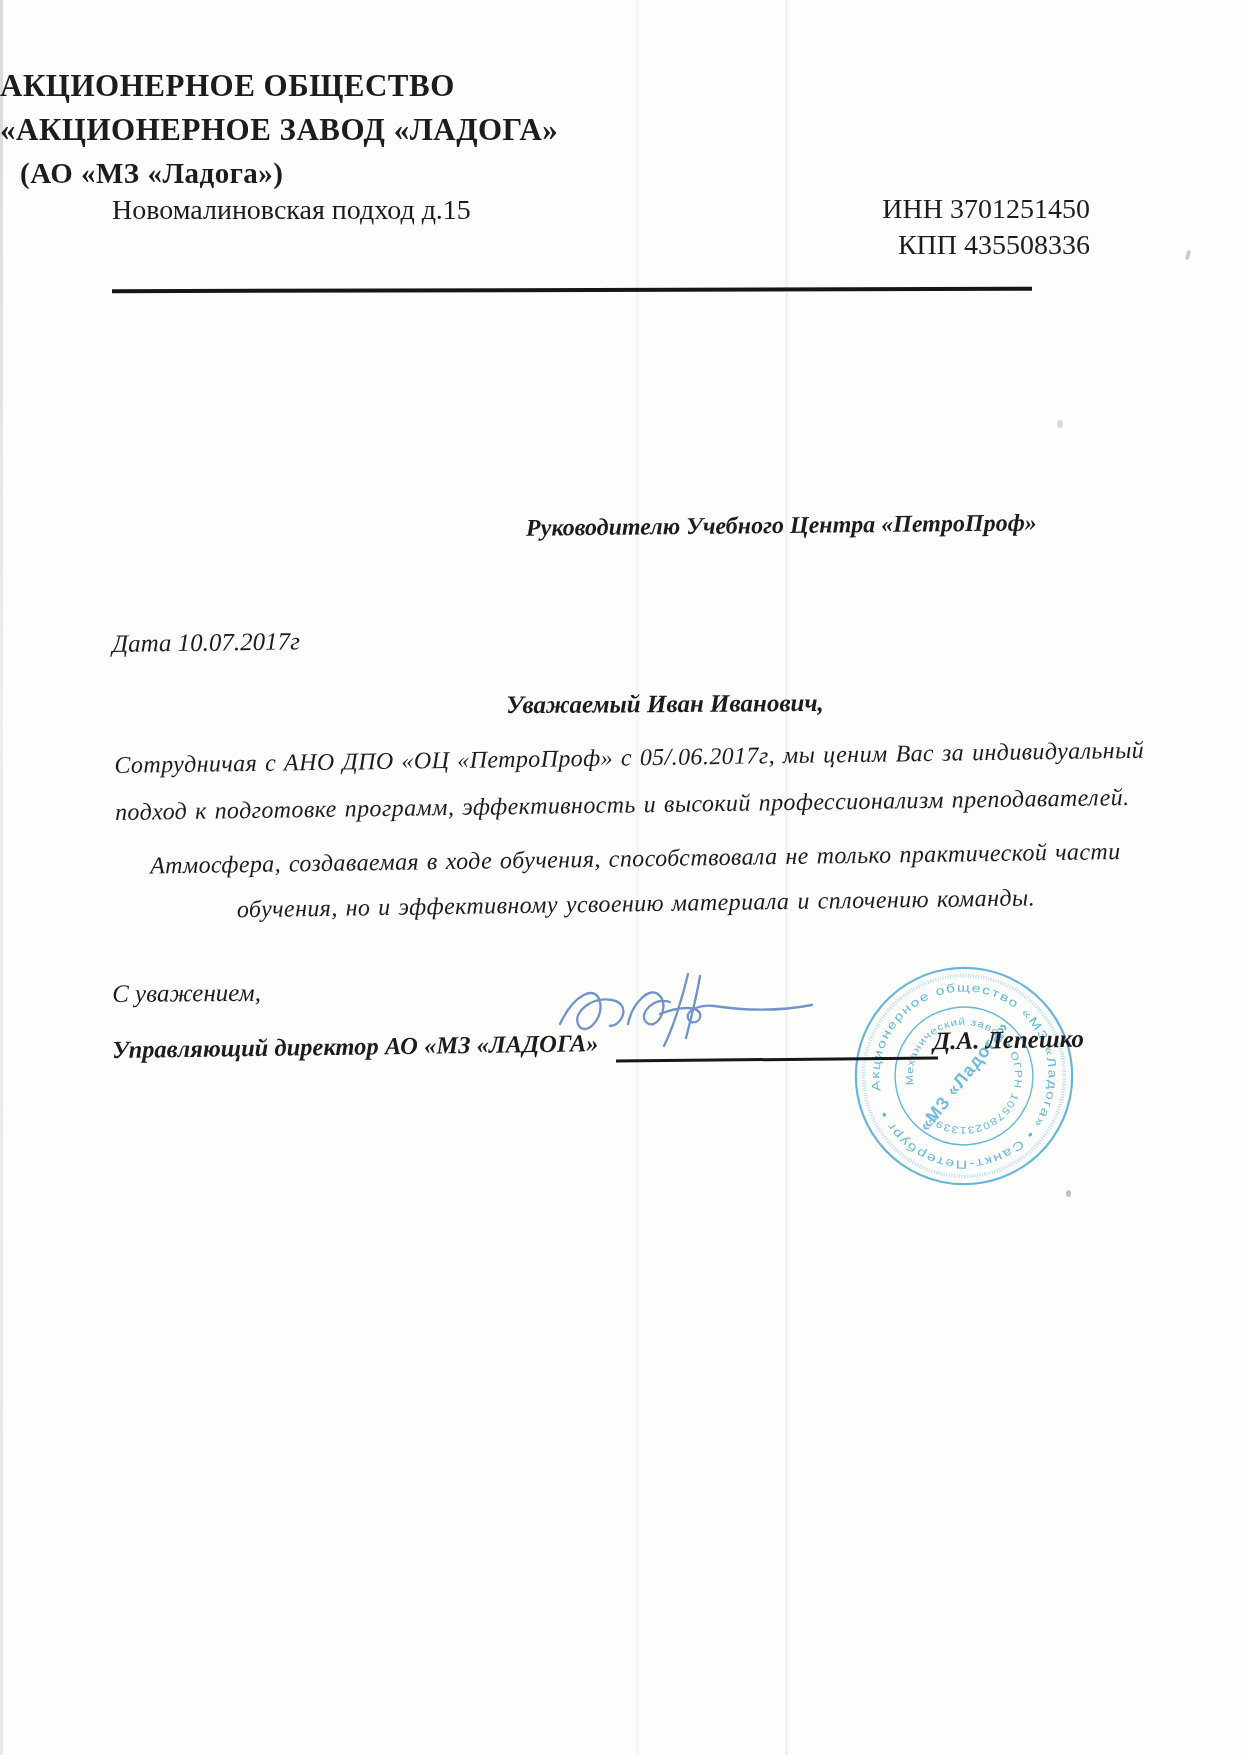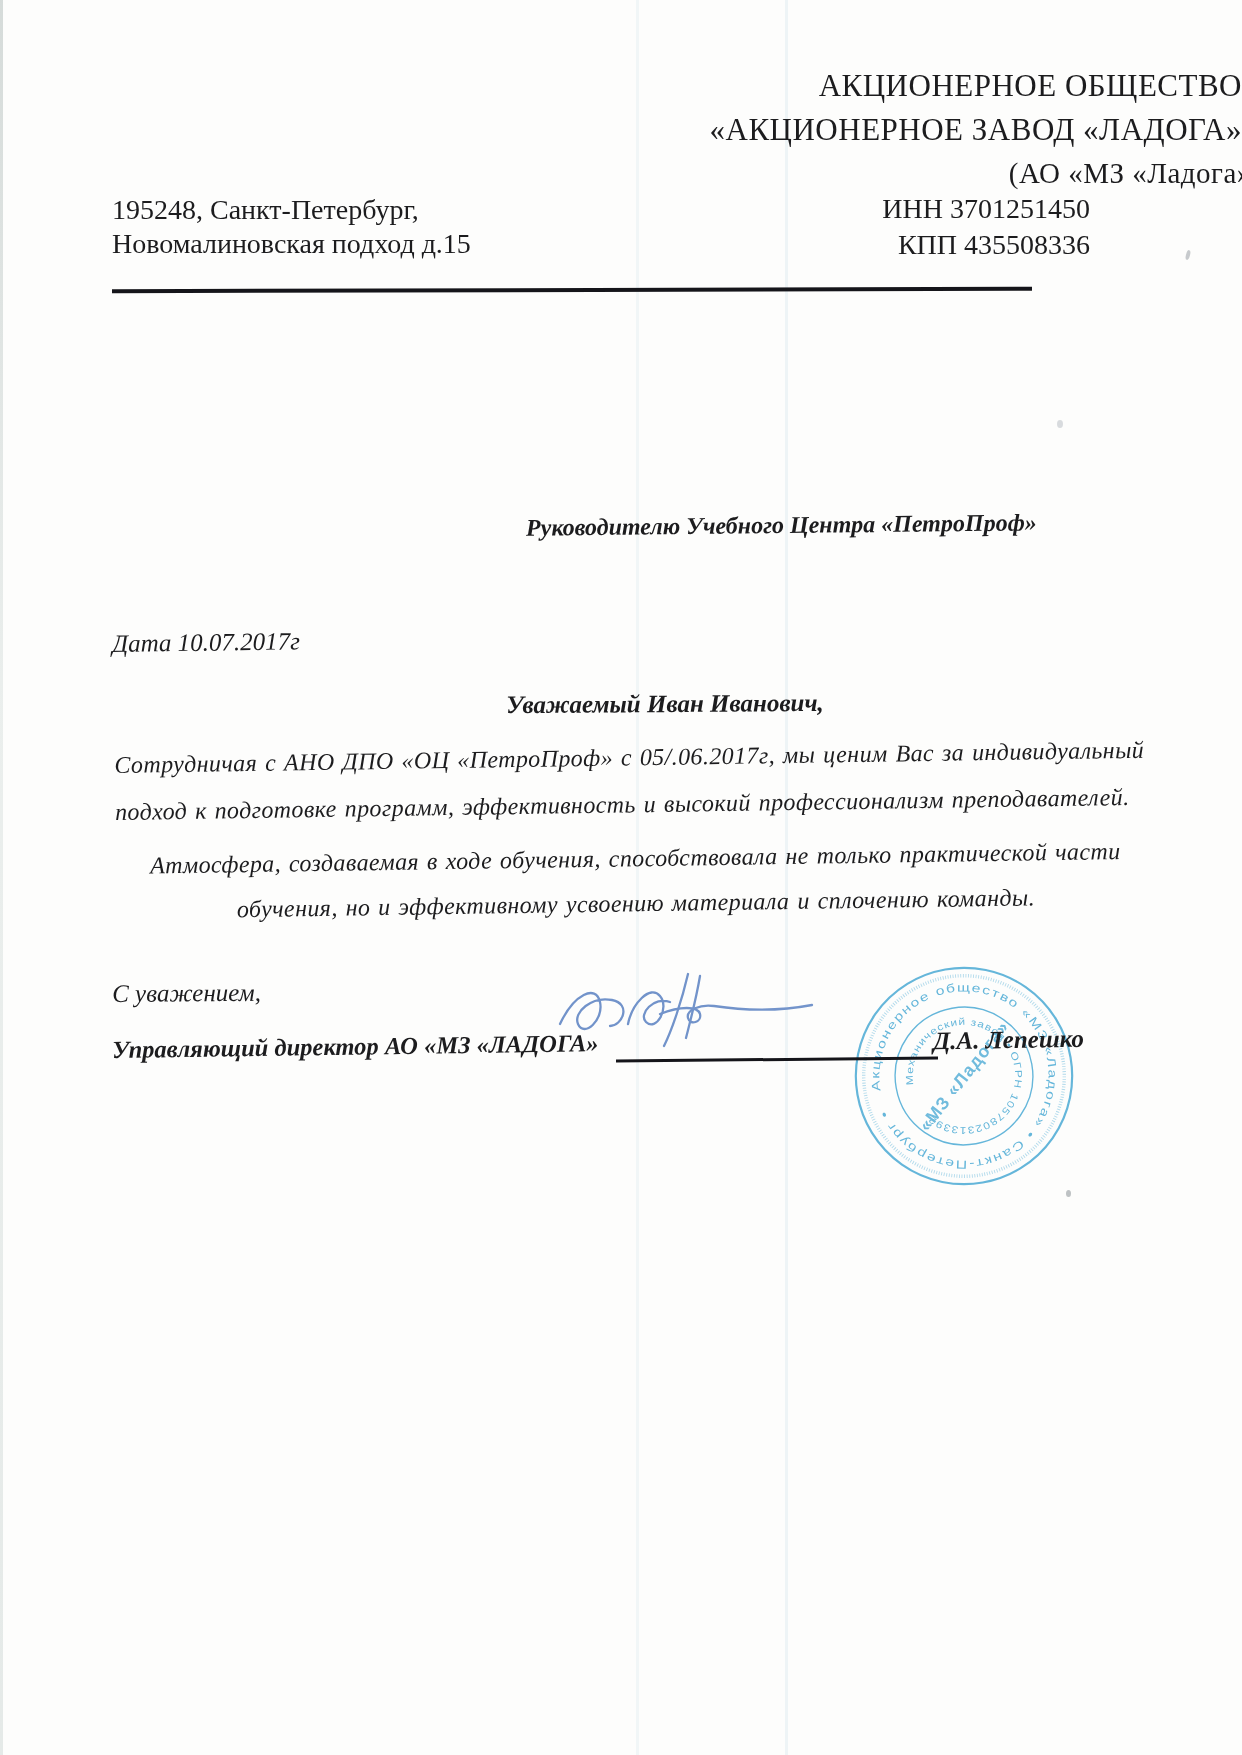--- a/index.html
+++ b/index.html
@@ -10,21 +10,21 @@
   }
   .abs { position:absolute; }
   
   .edge-line { left:0; top:0; width:3px; height:100%;
     background:linear-gradient(to bottom,#ccd3d1,#e6ebe9 40%,#dfe5e3); opacity:.8; }
   .scan-col { top:0; height:100%; width:3px; }
   .col-a { left:636px; background:#f1f6f7; }
   .col-b { left:785px; background:#eef4f6; }
   .speck { border-radius:50%; opacity:.55; }
   
-  .head-line { left:0; width:100%; text-align:right; font-weight:normal; letter-spacing:.5px; }
+  .head-line { left:0; width:100%; text-align:left; font-weight:bold; letter-spacing:.5px; }
   #org1 { top:68px;  font-size:31px; }
   #org2 { top:112px; font-size:31px; }
   #org3 { top:157px; font-size:29px;margin-left:20px; }
   .addr-block { left:112px; top:193px; font-size:28px; line-height:34px; }
   .inn-block  { right:152px; top:191px; font-size:28px; line-height:36px; text-align:right; }
   .rule { left:112px; top:288px; width:920px; height:4px; background:#15151a;
     transform:rotate(-0.15deg); }
   
   .recipient { right:205px; top:512px; font-size:24px; font-weight:bold; font-style:italic;
     transform:rotate(-0.6deg); }
@@ -57,21 +57,20 @@
 <div class="abs scan-col col-b"></div>
 <div class="abs speck" style="left:1186px;top:250px;width:4px;height:10px;background:#9aa0a6;transform:rotate(15deg);"></div>
 <div class="abs speck" style="left:1057px;top:420px;width:6px;height:8px;background:#b9bfc4;"></div>
 <div class="abs speck" style="left:1066px;top:1190px;width:5px;height:7px;background:#8b9196;"></div>
 
 <div class="abs head-line" id="org1">АКЦИОНЕРНОЕ ОБЩЕСТВО</div>
 <div class="abs head-line" id="org2">«АКЦИОНЕРНОЕ ЗАВОД «ЛАДОГА»</div>
 <div class="abs head-line" id="org3">(АО «МЗ «Ладога»)</div>
 
 <div class="abs addr-block">
-  <div>195248, Санкт-Петербург,</div>
   <div>Новомалиновская подход д.15</div>
 </div>
 
 <div class="abs inn-block">
   <div>ИНН 3701251450</div>
   <div>КПП 435508336</div>
 </div>
 
 <div class="abs rule"></div>
 

